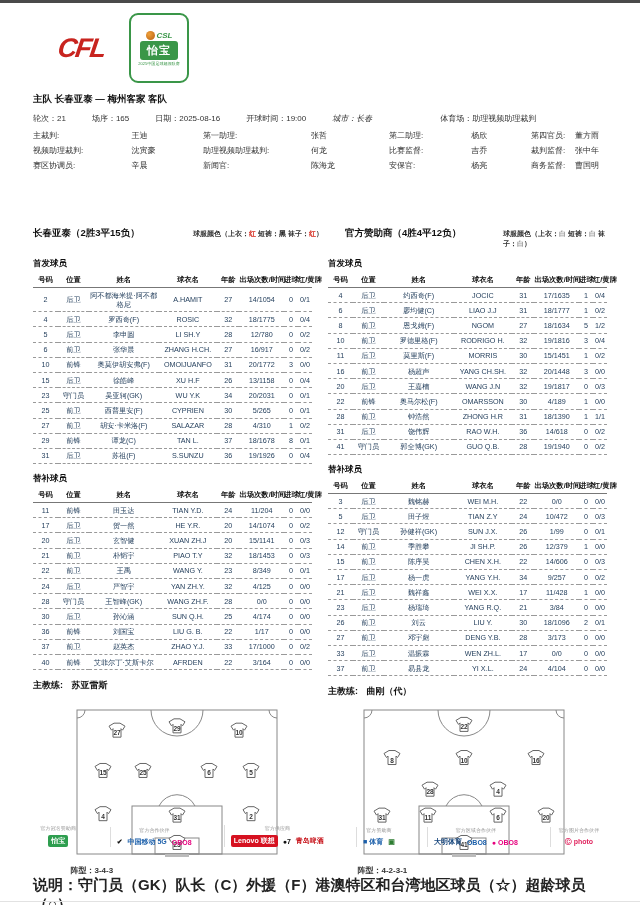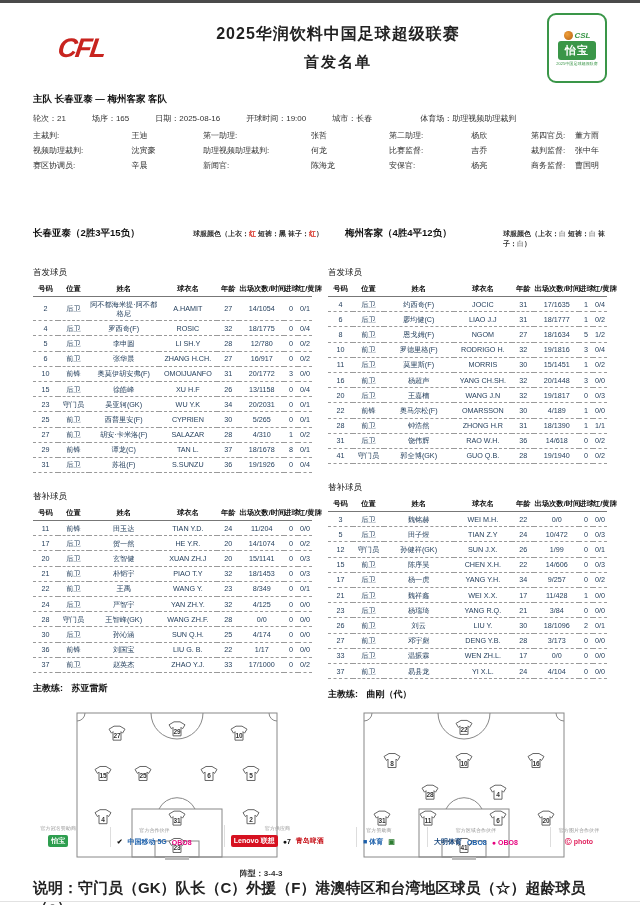--- a/index.html
+++ b/index.html
@@ -19,40 +19,40 @@
   .csl .row1{display:flex;align-items:flex-start;gap:2px;}
   .csl .ball{width:9px;height:9px;border-radius:50%;background:radial-gradient(circle at 35% 35%,#f0a03a,#b45f12);}
   .csl .cslword{font-size:8px;font-weight:bold;color:#3a9648;font-style:italic;}
   .csl .band{background:#3a9648;color:#fff;font-weight:bold;font-size:11px;
        padding:2px 7px;border-radius:3px;letter-spacing:1px;}
   .csl .sub{font-size:4.5px;color:#3a9648;transform:scale(.9);white-space:nowrap;}
   
   .teams-line{font-size:9.5px;font-weight:bold;margin-top:10px;color:#111;}
   .info-row{display:flex;font-size:8px;color:#333;margin-top:7px;}
   .info-row .pair{margin-right:26px;white-space:nowrap;}
-  .info-row .pair:nth-child(5){margin-right:48px;}
+  .info-row .pair:nth-child(5){margin-right:68px;font-style:italic;}
   .officials{display:grid;grid-template-columns:170px 186px 142px auto;row-gap:4px;
        font-size:8px;color:#333;margin-top:6px;}
   .off-pair{display:flex;}
   .off-pair .lbl{width:58%;}
   
   .team-hdr{display:grid;grid-template-columns:160px 152px 158px auto;align-items:baseline;margin-top:12px;}
   .tname{font-size:9.5px;font-weight:bold;color:#111;margin-top:44px;}
   .kit{font-size:7px;font-weight:bold;}
   
   .cols{display:grid;grid-template-columns:1fr 1fr;column-gap:16px;}
-  .seclabel{font-size:8.5px;font-weight:normal;margin:18px 0 3px;color:#111;}
+  .seclabel{font-size:8.5px;font-weight:bold;margin:9px 0 3px;color:#111;}
   table{width:100%;border-collapse:collapse;font-size:7.2px;color:#26415e;table-layout:fixed;}
   th{font-size:7.3px;color:#111;padding:2px 0;border-bottom:1px solid #777;white-space:nowrap;}
   td{padding:2.6px 0;border-bottom:1px dashed #999;text-align:center;line-height:1.25;word-break:break-all;}
   .coach{margin-top:9px;font-size:9px;font-weight:bold;color:#111;}
   .coach span{margin-left:6px;}
   
   .pitches{display:grid;grid-template-columns:1fr 1fr;justify-items:center;margin-top:8px;}
-  .pitchblock{text-align:right;}
+  .pitchblock{text-align:left;}
   .formlabel{font-size:8px;font-weight:bold;color:#333;margin-top:3px;}
   
   .note{font-size:15px;font-weight:bold;color:#222;}
   .signrow{margin-top:10px;display:flex;align-items:center;}
   .signrow .slabel{font-size:10px;font-weight:bold;color:#111;}
   .signrow svg{margin-left:14px;}
   .signrow .sdate{margin-left:auto;font-size:10px;font-weight:bold;color:#111;letter-spacing:1px;}
   
   .sponsors{position:absolute;left:33px;right:33px;bottom:58px;display:flex;
       justify-content:space-between;align-items:flex-end;}
@@ -66,24 +66,20 @@
 </style>
 </head>
 <body>
 
 <div class="page">
 
   <div class="hdr">
     <div class="cfl">
       <span class="cfl-txt">CFL</span>
     </div>
-    <div class="titles">
-      <div class="t1">2025华润饮料中国足球超级联赛</div>
-      <div class="t2">首发名单</div>
-    </div>
     <div class="csl">
       <div class="row1">
         <span class="ball"></span>
         <span class="cslword">CSL</span>
       </div>
       <div class="band">怡宝</div>
       <div class="sub">2025中国足球超级联赛</div>
     </div>
   </div>
 
@@ -145,21 +141,21 @@
       </div>
       <div class="off-pair">
         <span class="lbl">商务监督:</span>
         <span class="val">曹国明</span>
       </div>
     </div>
 
   <div class="team-hdr">
     <div class="tname">长春亚泰（2胜3平15负）</div>
     <div class="kit" id="home-kit"><span style="color: rgb(51, 51, 51);">球服颜色（上衣：</span><span style="color: rgb(212, 42, 30);">红</span><span style="color: rgb(51, 51, 51);"> 短裤：</span><span style="color: rgb(34, 34, 34);">黑</span><span style="color: rgb(51, 51, 51);"> 袜子：</span><span style="color: rgb(212, 42, 30);">红</span><span style="color: rgb(51, 51, 51);">）</span></div>
-    <div class="tname">梅州客家（4胜4平12负）</div>
+    <div class="tname">官方赞助商（4胜4平12负）</div>
     <div class="kit" id="away-kit"><span style="color: rgb(51, 51, 51);">球服颜色（上衣：</span><span style="color: rgb(154, 154, 154);">白</span><span style="color: rgb(51, 51, 51);"> 短裤：</span><span style="color: rgb(154, 154, 154);">白</span><span style="color: rgb(51, 51, 51);"> 袜子：</span><span style="color: rgb(154, 154, 154);">白</span><span style="color: rgb(51, 51, 51);">）</span></div>
   </div>
 
   <div class="cols">
     <div>
       <div class="seclabel">首发球员</div>
       <table>
         <thead>
             <tr id="home-st-head">
               <th style="width: 9%;">号码</th>
@@ -393,20 +389,30 @@
             <tr>
               <td>37</td>
               <td>前卫</td>
               <td>赵英杰</td>
               <td>ZHAO Y.J.</td>
               <td>33</td>
               <td>17/1000</td>
               <td>0</td>
               <td>0/2</td>
             </tr>
+            <tr>
+              <td>40</td>
+              <td>前锋</td>
+              <td>艾菲尔丁·艾斯卡尔</td>
+              <td>AFRDEN</td>
+              <td>22</td>
+              <td>3/164</td>
+              <td>0</td>
+              <td>0/0</td>
+            </tr>
           </tbody>
       </table>
       <div class="coach">
         <b>主教练:</b>
         <span>苏亚雷斯</span>
       </div>
     </div>
     <div>
       <div class="seclabel">首发球员</div>
       <table>
@@ -574,20 +580,30 @@
               <td>12</td>
               <td>守门员</td>
               <td>孙健祥(GK)</td>
               <td>SUN J.X.</td>
               <td>26</td>
               <td>1/99</td>
               <td>0</td>
               <td>0/1</td>
             </tr>
             <tr>
+              <td>14</td>
+              <td>前卫</td>
+              <td>季胜攀</td>
+              <td>JI SH.P.</td>
+              <td>26</td>
+              <td>12/379</td>
+              <td>1</td>
+              <td>0/0</td>
+            </tr>
+            <tr>
               <td>15</td>
               <td>前卫</td>
               <td>陈序昊</td>
               <td>CHEN X.H.</td>
               <td>22</td>
               <td>14/606</td>
               <td>0</td>
               <td>0/3</td>
             </tr>
             <tr>
@@ -775,20 +791,21 @@
           </g>
           <g transform="translate(188,109.12)">
             <path d="M-8,-4 L-3,-7 L3,-7 L8,-4 L5.5,0 L4,-1.5 L4,7 L-4,7 L-4,-1.5 L-5.5,0 Z" fill="#fff" stroke="#666" stroke-width="1"></path>
             <text x="0" y="5" text-anchor="middle" font-size="6.5" font-weight="bold" fill="#333" font-family="&quot;Liberation Sans&quot;, sans-serif">20</text>
           </g>
           <g transform="translate(106,136.48000000000002)">
             <path d="M-8,-4 L-3,-7 L3,-7 L8,-4 L5.5,0 L4,-1.5 L4,7 L-4,7 L-4,-1.5 L-5.5,0 Z" fill="#fff" stroke="#666" stroke-width="1"></path>
             <text x="0" y="5" text-anchor="middle" font-size="6.5" font-weight="bold" fill="#333" font-family="&quot;Liberation Sans&quot;, sans-serif">41</text>
           </g>
         </svg>
+      <div class="formlabel"><span>阵型：</span><span>4-2-3-1</span></div>
     </div>
   </div>
 
   <div class="note">说明：守门员（GK）队长（C）外援（F）港澳特区和台湾地区球员（☆）超龄球员（○）</div>
 
   <div class="signrow">
     <span class="slabel">比赛监督签字:</span>
     <svg width="120" height="46" viewBox="0 0 120 46">
       <path d="M28,12 C40,6 52,8 46,14 C40,20 30,24 24,34 C36,26 50,20 58,22 M60,6 C58,16 56,28 50,42 M62,14 C72,10 84,8 90,10 C84,14 76,16 72,20 C80,18 88,20 84,26 C80,32 72,36 68,34" fill="none" stroke="#2a2a2a" stroke-width="1.6" stroke-linecap="round"></path>
     </svg>

